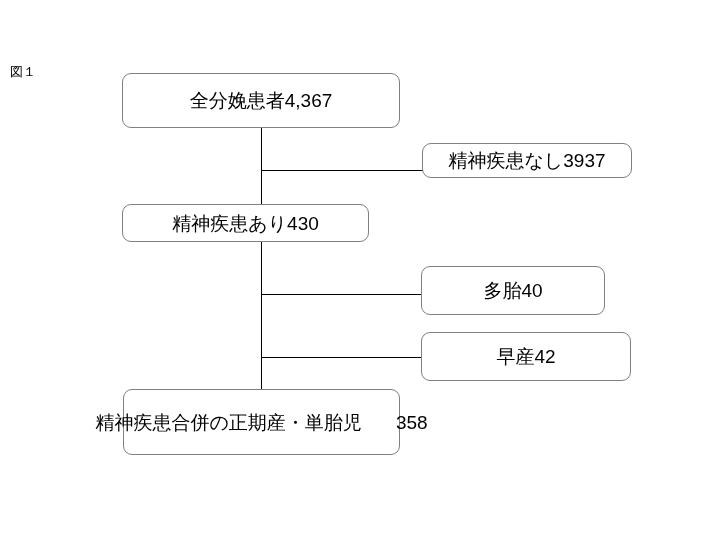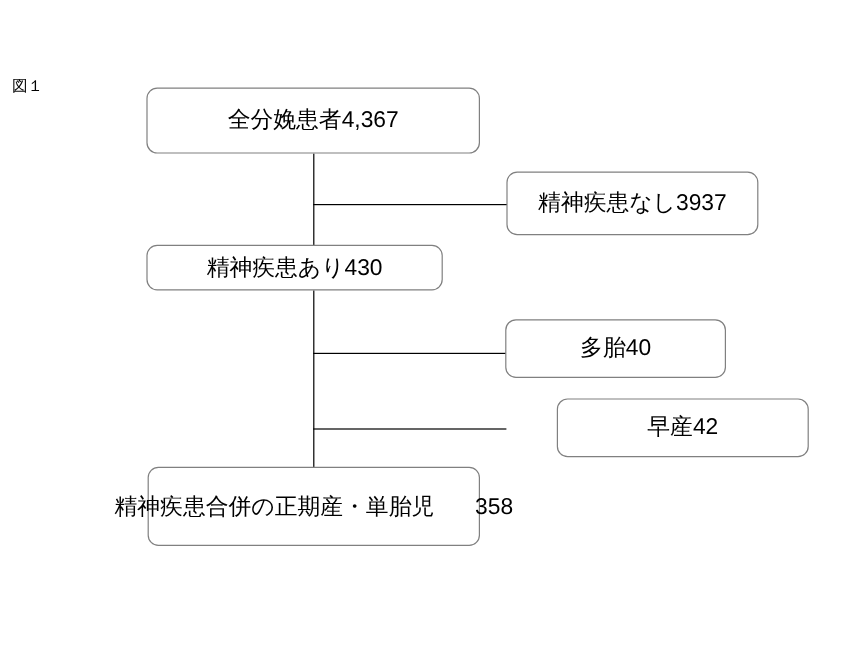--- a/index.html
+++ b/index.html
@@ -47,24 +47,24 @@
   }
   .node span { display: block; }
   .conn {
     position: absolute;
     background: var(--conn, #000000);
     z-index: 1;
   }
 
   
   #box-total       { left: 122px; top: 73px;  width: 278px; height: 55px; }
-  #box-no-mental   { left: 422px; top: 143px; width: 210px; height: 53px; }
+  #box-no-mental   { left: 422px; top: 143px; width: 210px; height: 35px; }
   #box-with-mental { left: 122px; top: 204px; width: 247px; height: 38px; }
   #box-multiple    { left: 421px; top: 266px; width: 184px; height: 49px; }
-  #box-preterm     { left: 421px; top: 332px; width: 210px; height: 49px; margin-left: 43px; }
+  #box-preterm     { left: 421px; top: 332px; width: 210px; height: 49px; }
   #box-final       { left: 123px; top: 389px; width: 277px; height: 66px; gap: 34px; }
 
   
   #conn-v1 { left: 261px; top: 128px; width: 1.4px; height: 77px; }
   #conn-v2 { left: 261px; top: 242px; width: 1.4px; height: 156px; }
   #conn-h1 { left: 261px; top: 170px; width: 162px; height: 1.4px; }
   #conn-h2 { left: 261px; top: 294px; width: 161px; height: 1.4px; }
   #conn-h3 { left: 261px; top: 357px; width: 161px; height: 1.4px; }
 </style>
 </head>

